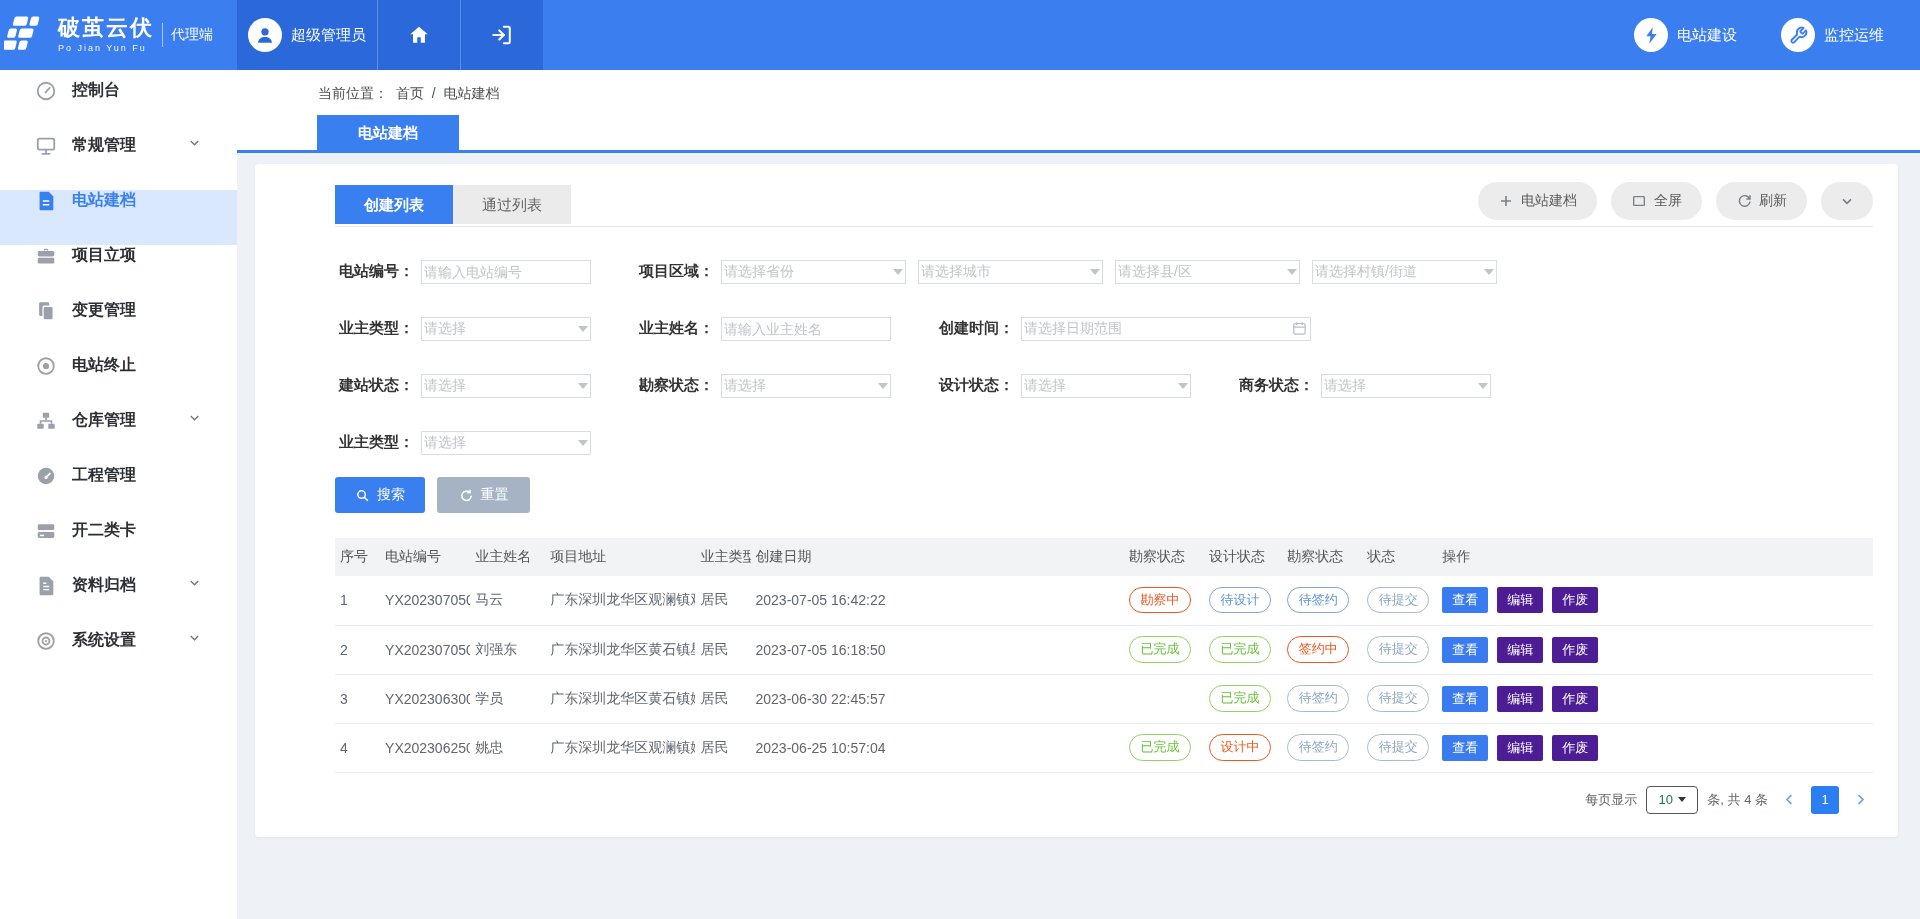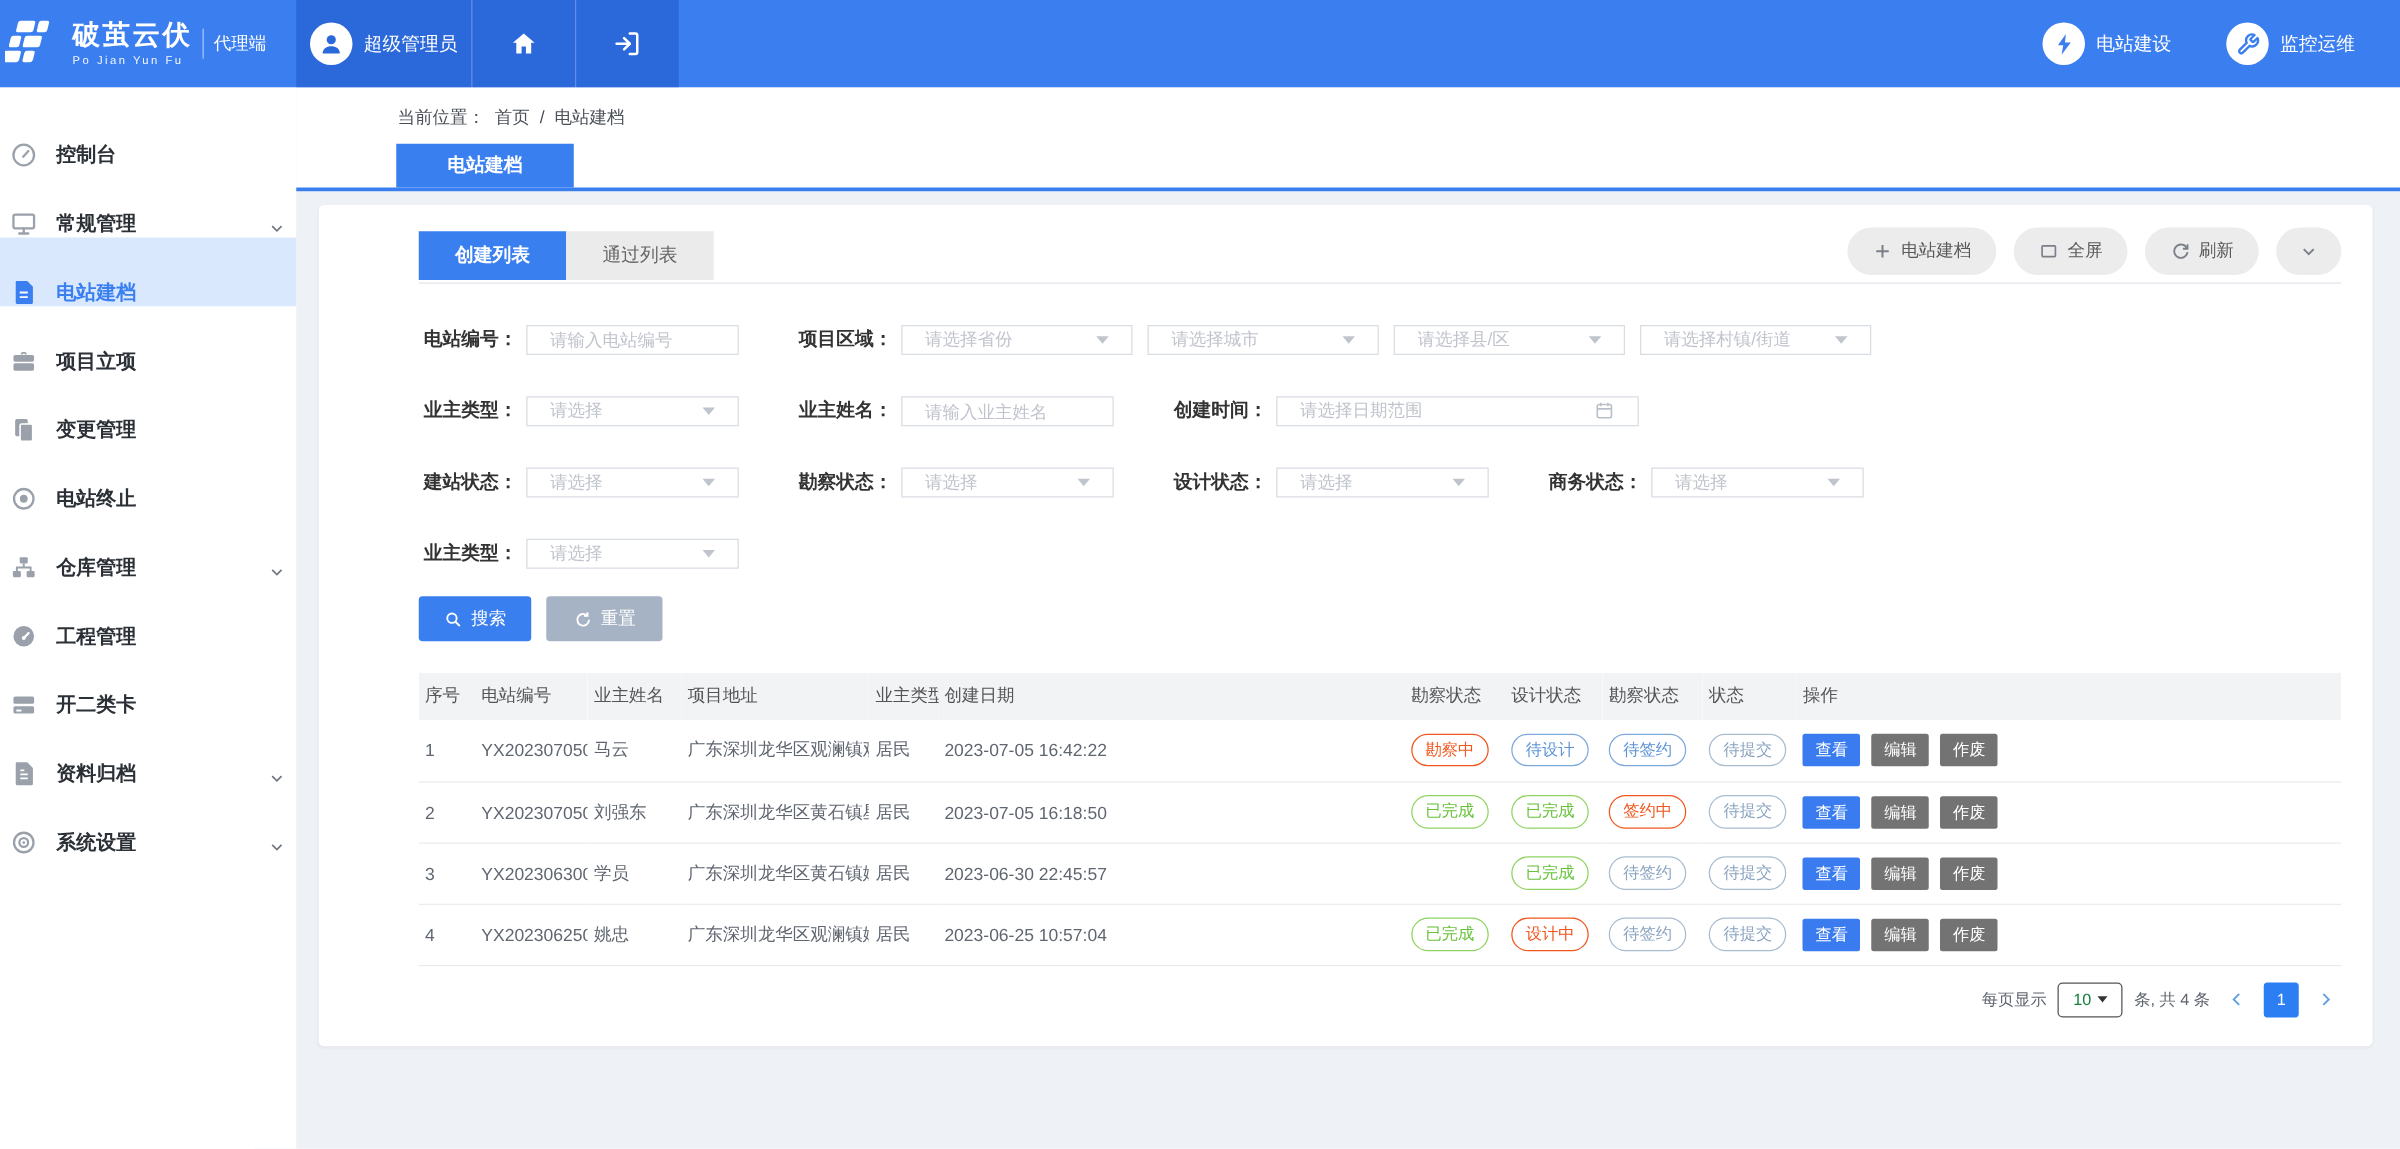--- a/index.html
+++ b/index.html
@@ -23,21 +23,21 @@
 .user-name{font-size:15px;white-space:nowrap}
 .tb-spacer{flex:1}
 .modules{display:flex;align-items:center;gap:44px;padding-right:36px}
 .module{display:flex;align-items:center;gap:9px;cursor:pointer}
 .mcircle{width:34px;height:34px;border-radius:50%;background:#fff;display:flex;align-items:center;justify-content:center}
 .mlabel{font-size:15px;white-space:nowrap}
 
 
 .layout{flex:1;display:flex;min-height:0}
 .sidebar{width:237px;background:#fff;flex:none;padding-top:10px}
-.side-item{display:flex;align-items:flex-end;height:55px;padding:0 8px;cursor:pointer}
+.side-item{display:flex;align-items:flex-start;height:55px;padding:0 35px;cursor:pointer}
 .sicon{width:22px;height:22px;color:#9aa1ab;display:flex;flex:none}
 .sicon svg{width:22px;height:22px}
 .slabel{font-size:16px;font-weight:bold;color:#2b2f36;margin-left:15px;flex:1;white-space:nowrap}
 .schev{width:15px;height:15px;color:#707781;display:flex}
 .schev svg{width:15px;height:15px}
 .side-item.active{background:#d9e8fc}
 .side-item.active .slabel,.side-item.active .sicon{color:#3a7ff0}
 
 .main{flex:1;min-width:0;display:flex;flex-direction:column}
 .white-head{background:#fff}
@@ -58,21 +58,21 @@
 .pill{height:38px;border-radius:19px;background:#ececec;color:#5a5a5a;font-size:14px;display:flex;align-items:center;padding:0 20px;gap:7px;cursor:pointer;white-space:nowrap}
 .pill svg{width:16px;height:16px;color:#7a7f88}
 .pill.icon-only{padding:0 18px}
 
 
 .filters{margin-top:16px}
 .frow{display:flex;align-items:center;height:57px}
 .fgroup{display:flex;align-items:center}
 .fg300{width:300px}
 .flabel{width:86px;text-align:right;padding-right:7px;font-size:15px;font-weight:bold;color:#333;flex:none;white-space:nowrap}
-.ctl{height:24px;border:1px solid #d8dce3;border-radius:0;background:#fff;display:flex;align-items:center;padding:0 18px;color:#c0c4cc;font-size:14px}
+.ctl{height:24px;border:1px solid #d8dce3;border-radius:0;background:#fff;display:flex;align-items:center;padding:0 2px;color:#c0c4cc;font-size:14px}
 input.ctl{display:inline-block;color:#333;outline:none}
 input.ctl::placeholder{color:#c0c4cc}
 .ctl .ph{flex:1;white-space:nowrap;overflow:hidden}
 .caret{width:0;height:0;border-left:5px solid transparent;border-right:5px solid transparent;border-top:6px solid #c0c4cc;margin-left:6px}
 .w170{width:170px}.w185{width:185px}.w290{width:290px}
 .msel{margin-left:12px}
 .calico{display:flex;flex:none;margin-left:6px}
 
 
 .btnrow{margin-top:6px;display:flex;gap:12px}
@@ -86,21 +86,21 @@
 .tbl thead tr{background:#f2f3f5;height:38px}
 .tbl th{font-size:14px;color:#555;font-weight:normal;text-align:left;padding:0 5px;white-space:nowrap;overflow:hidden}
 .tbl td{height:49px;font-size:14px;color:#5f6670;border-bottom:1px solid #e9ecf0;padding:0 5px;white-space:nowrap;overflow:hidden}
 .badge{display:inline-block;min-width:62px;padding:4px 10px;border-radius:14px;font-size:13px;border:1px solid;text-align:center;line-height:1.25;background:#fff}
 .badge.orange{color:#f0561d;border-color:#f0561d}
 .badge.green{color:#67c23a;border-color:#8fd460}
 .badge.blue{color:#5b93d5;border-color:#7fa8dd}
 .badge.slate{color:#8ba4c0;border-color:#a9bccf}
 .abtn{display:inline-block;width:46px;height:26px;line-height:26px;text-align:center;color:#fff;font-size:13px;border-radius:2px;margin-right:9px;cursor:pointer}
 .abtn.primary{background:#3a7cf0}
-.abtn.indigo{background:#737373}
+.abtn.indigo{background:#4c1d95}
 
 
 .pager{display:flex;align-items:center;justify-content:flex-end;height:54px;font-size:13px;color:#5f6670;gap:9px}
 .psel{width:52px;height:28px;border:1px solid #555;border-radius:4px;display:flex;align-items:center;justify-content:center;gap:5px;color:#15803d;cursor:pointer;background:#fff}
 .pcaret{width:0;height:0;border-left:4px solid transparent;border-right:4px solid transparent;border-top:5px solid #333}
 .pchev{display:flex;align-items:center;padding:0 5px;cursor:pointer}
 .pcur{width:28px;height:28px;background:#2b7ff3;color:#fff;border-radius:3px;display:flex;align-items:center;justify-content:center;cursor:pointer}
 </style>
 </head>
 <body>

